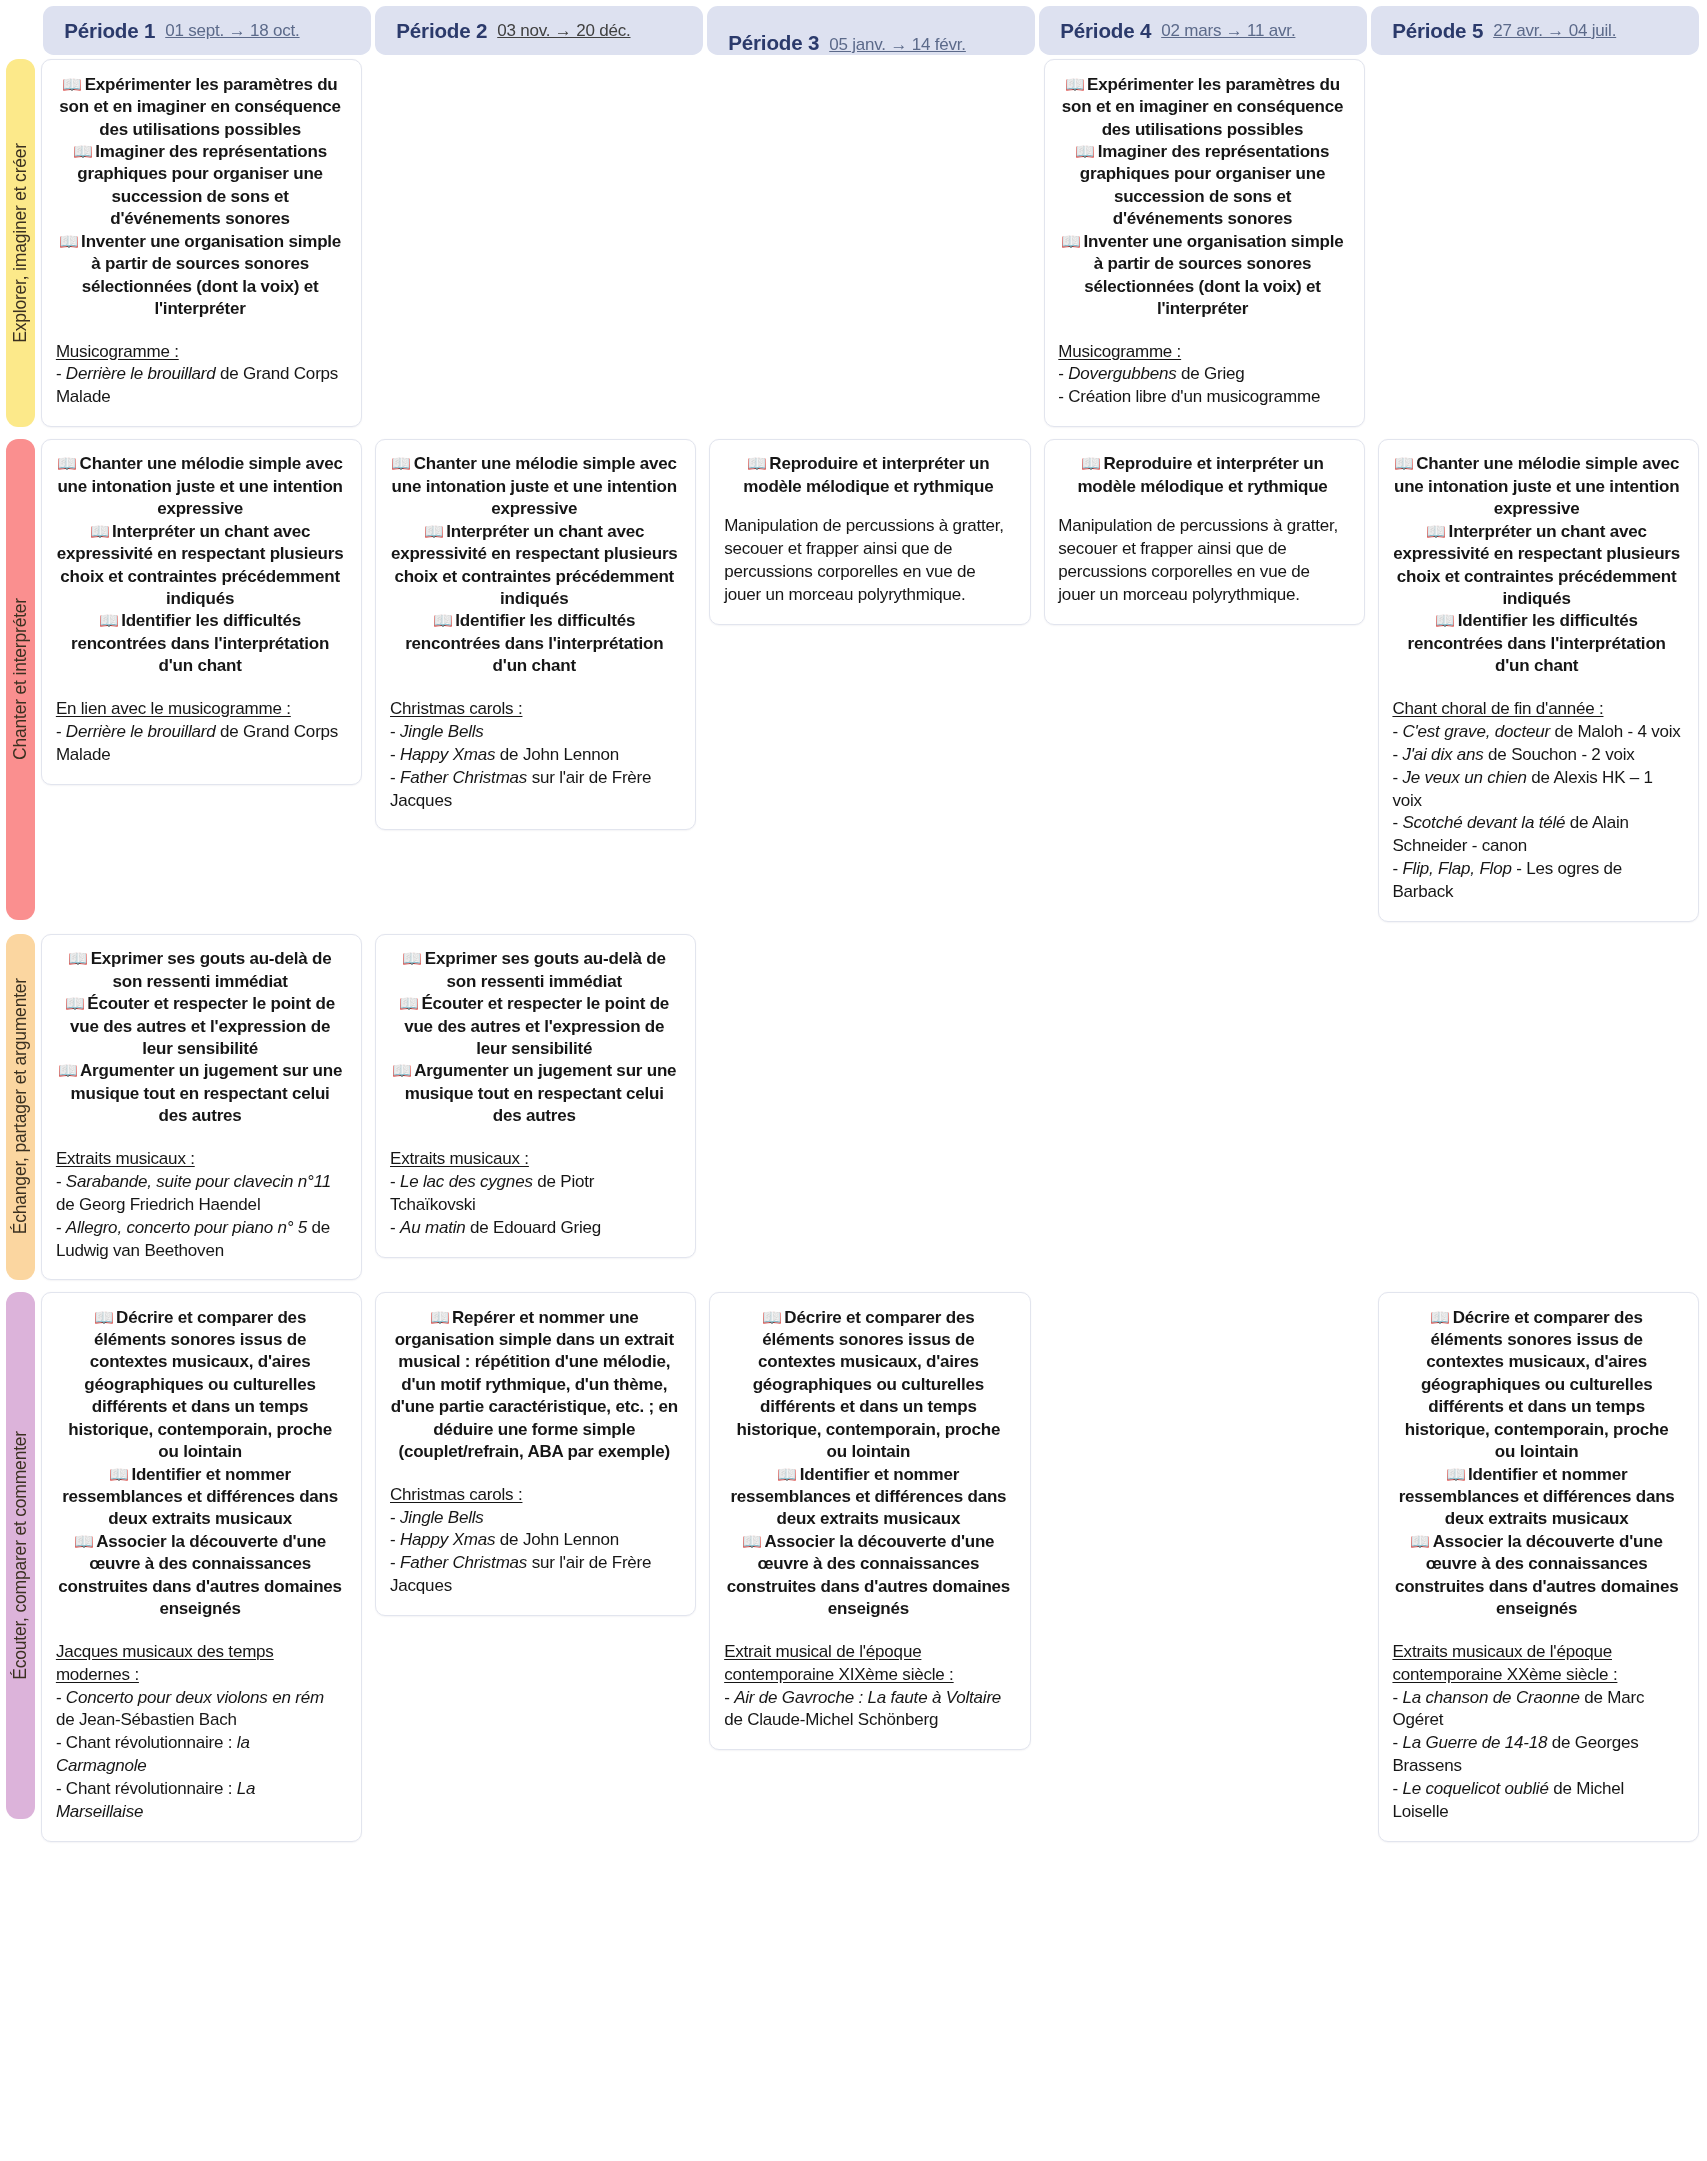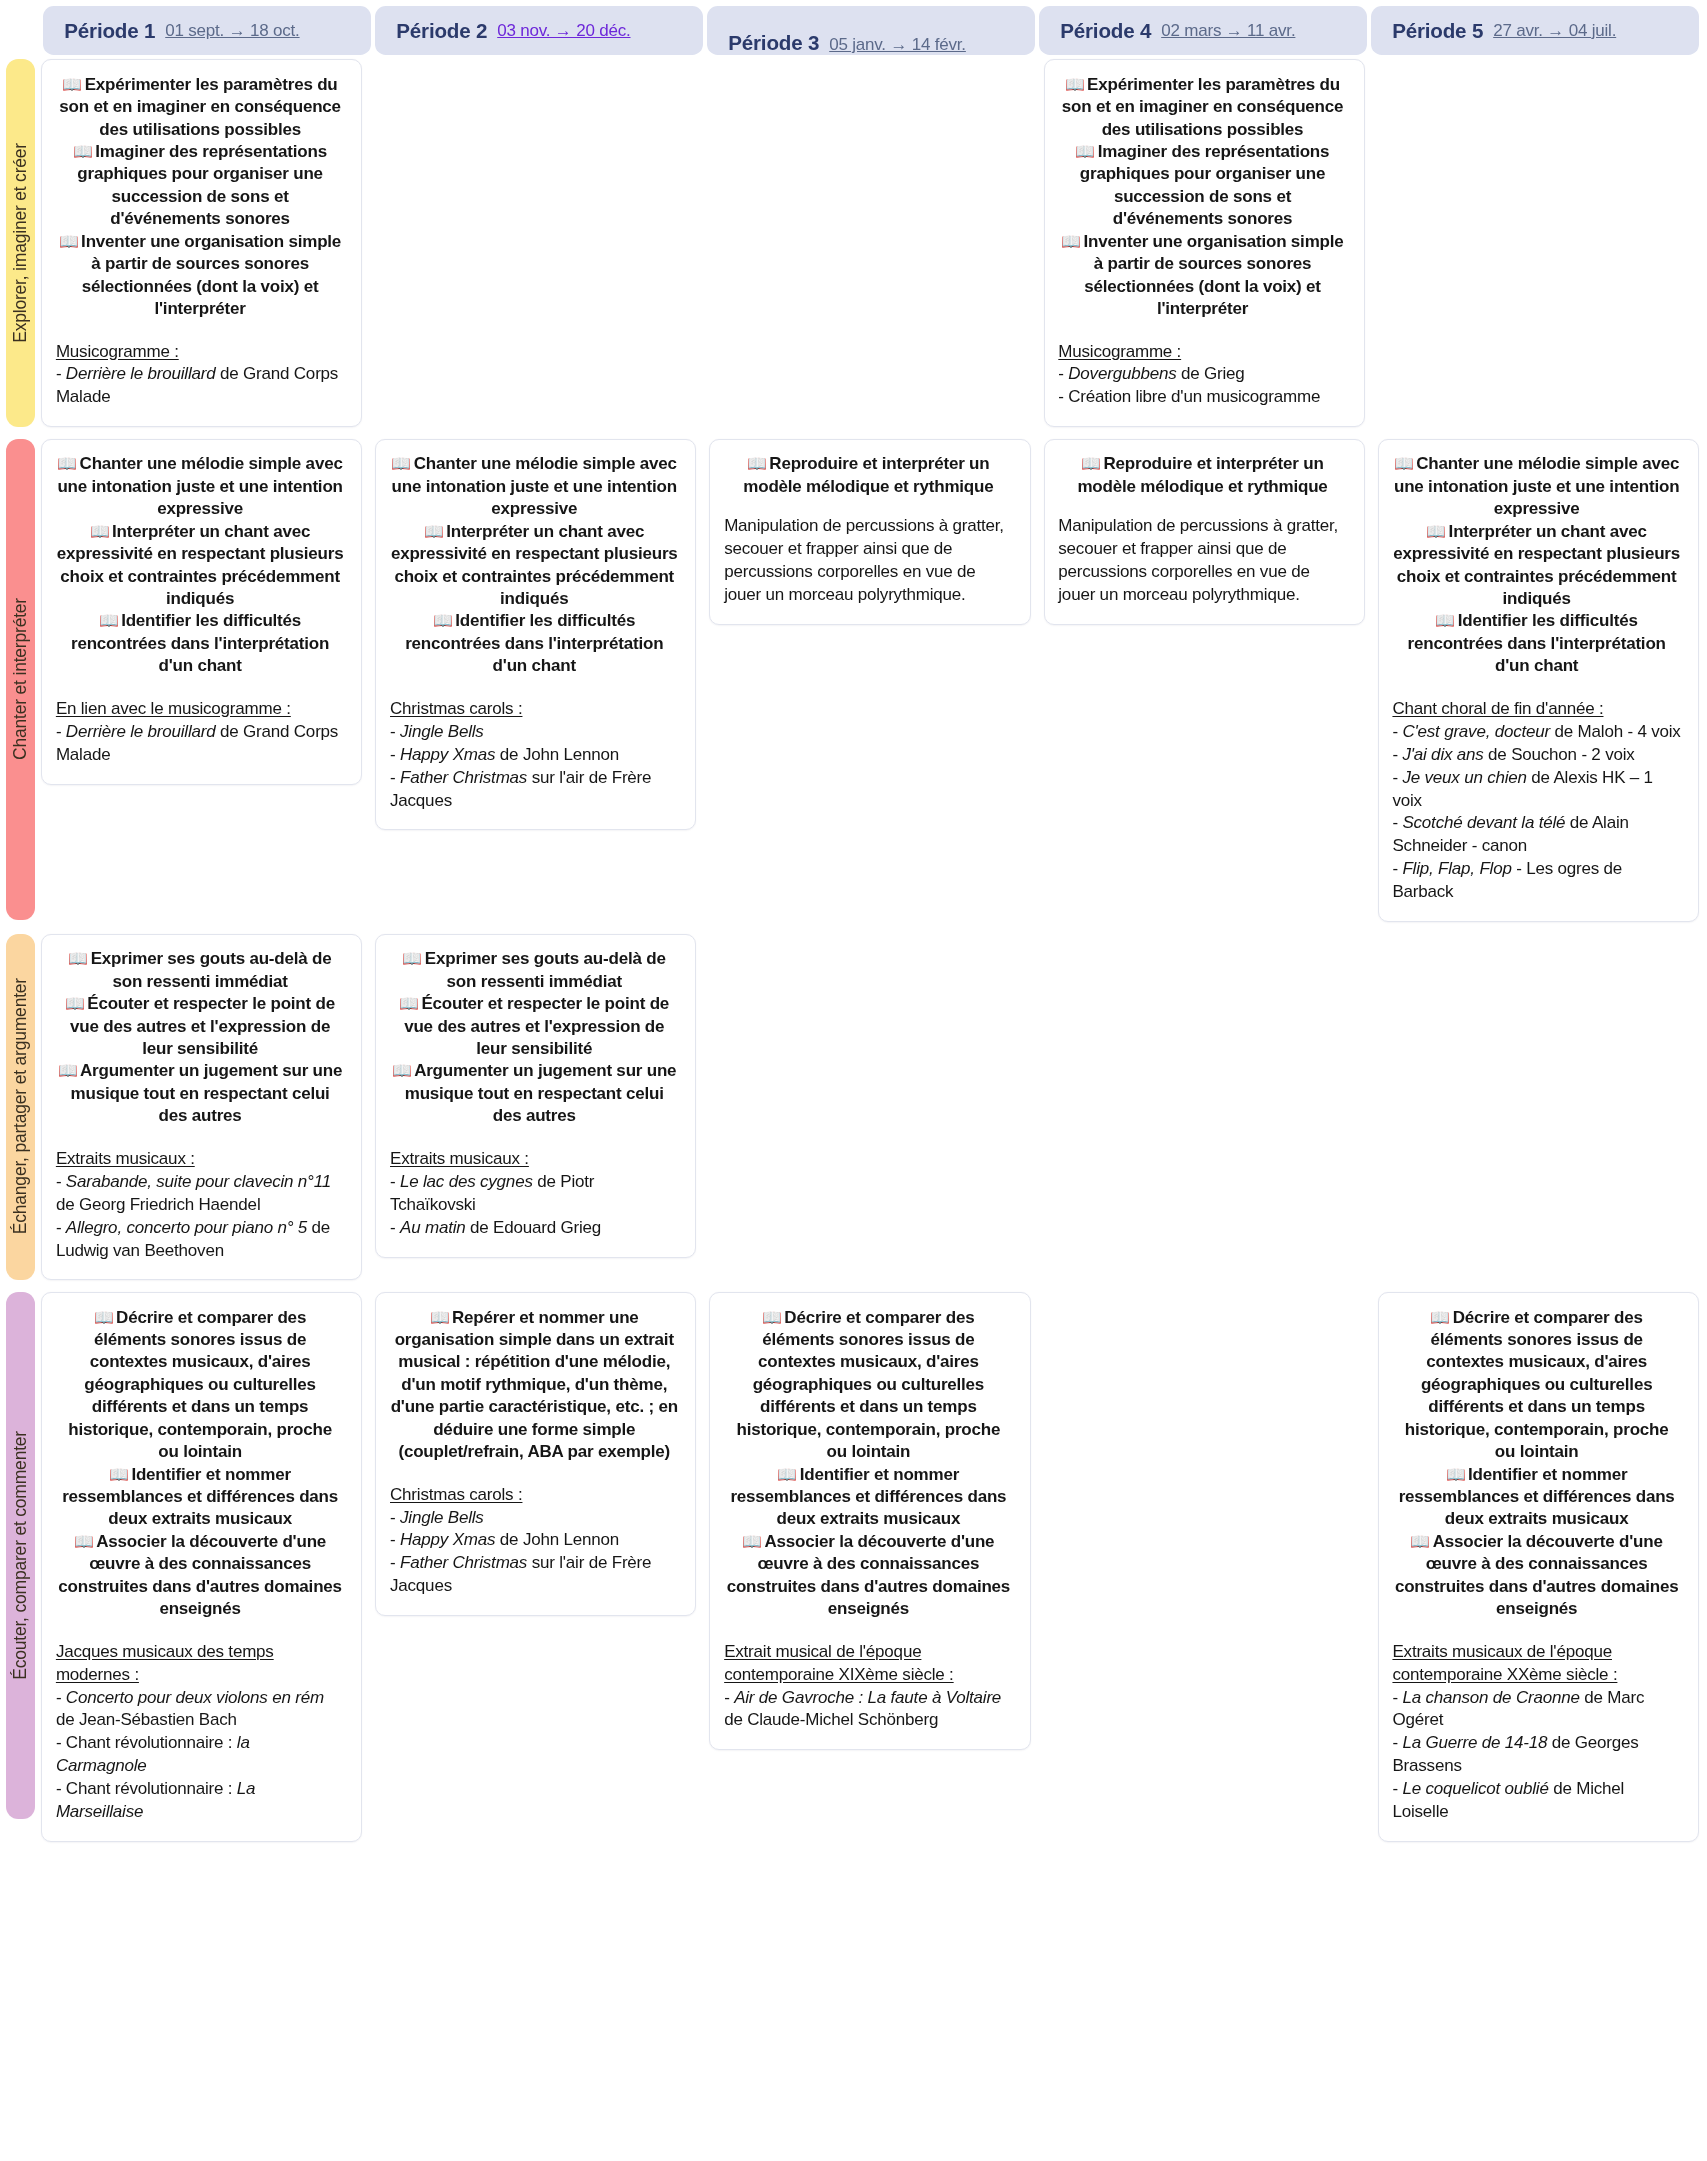--- a/index.html
+++ b/index.html
@@ -151,21 +151,21 @@
 <body>
 
 <div class="sheet">
   <div class="period-header" id="period-header">
       <div class="period-chip" style="background: rgb(221, 225, 240);">
         <span class="pname" style="color: rgb(43, 58, 107);">Période 1</span>
         <span class="pdates" style="color: rgb(92, 106, 138);">01 sept. → 18 oct.</span>
       </div>
       <div class="period-chip" style="background: rgb(221, 225, 240);">
         <span class="pname" style="color: rgb(43, 58, 107);">Période 2</span>
-        <span class="pdates" style="color: #6d28d9;">03 nov. → 20 déc.</span>
+        <span class="pdates" style="color: #404040;">03 nov. → 20 déc.</span>
       </div>
       <div class="period-chip" style="background: rgb(221, 225, 240); align-items: flex-end;">
         <span class="pname" style="color: rgb(43, 58, 107);">Période 3</span>
         <span class="pdates" style="color: rgb(92, 106, 138);">05 janv. → 14 févr.</span>
       </div>
       <div class="period-chip" style="background: rgb(221, 225, 240);">
         <span class="pname" style="color: rgb(43, 58, 107);">Période 4</span>
         <span class="pdates" style="color: rgb(92, 106, 138);">02 mars → 11 avr.</span>
       </div>
       <div class="period-chip" style="background: rgb(221, 225, 240);">

